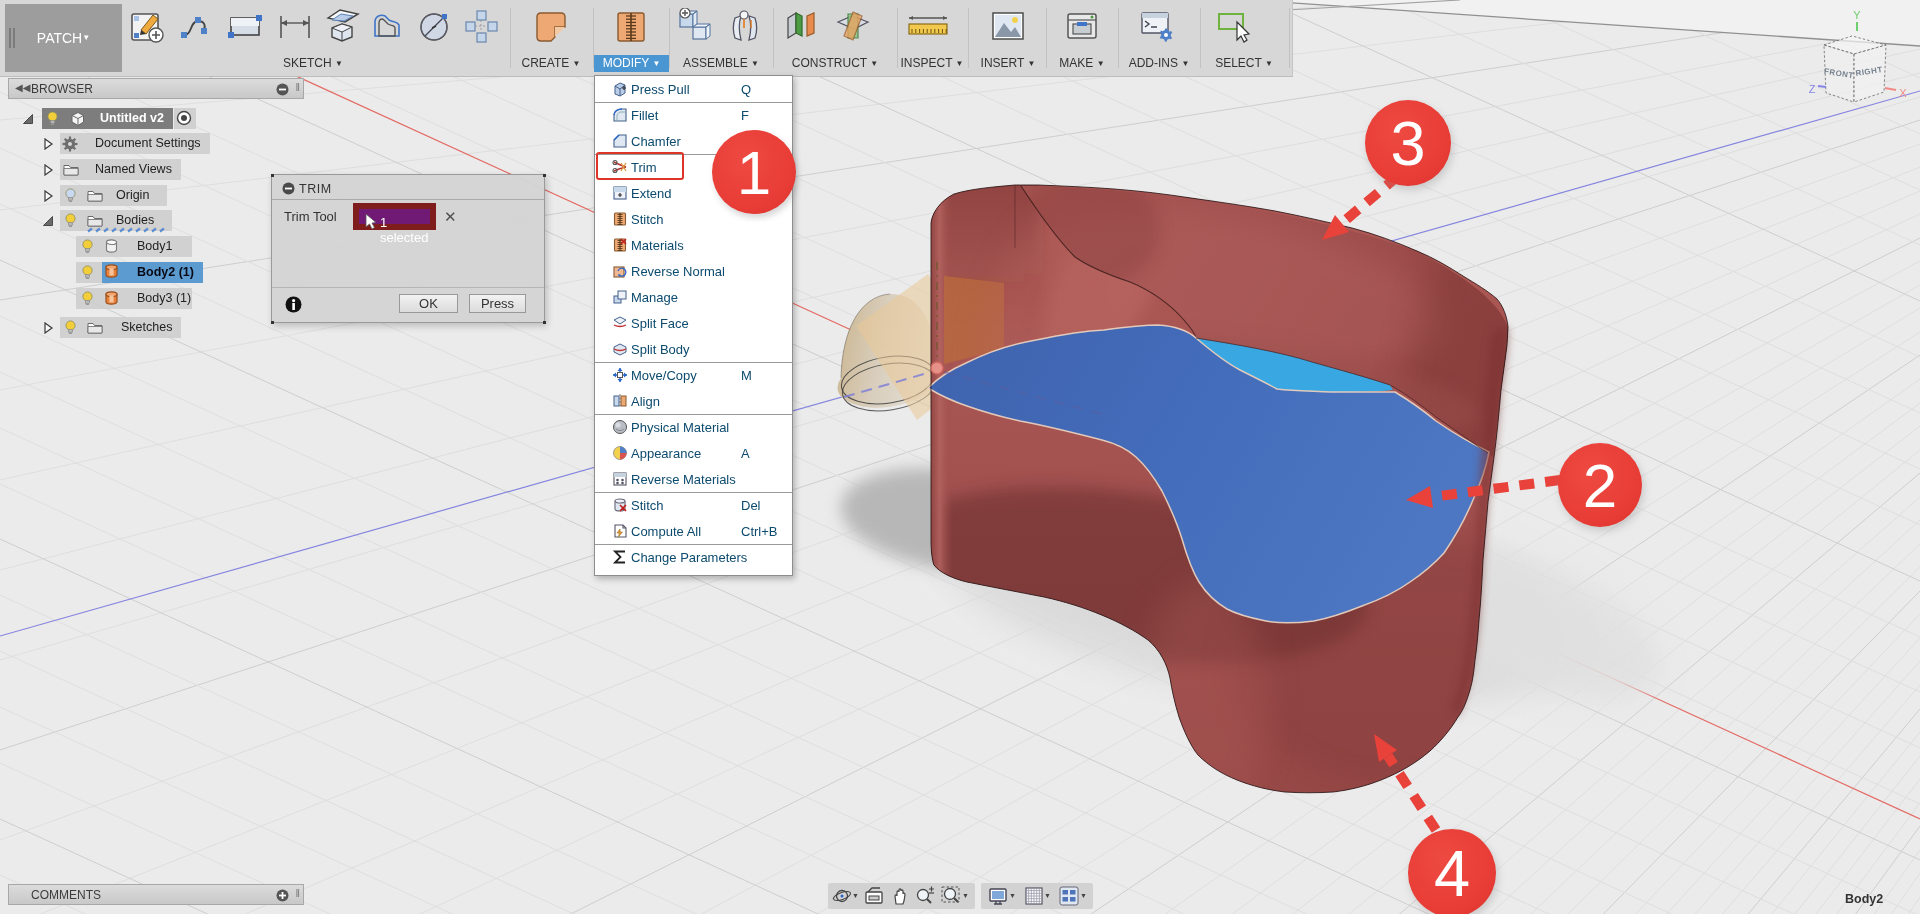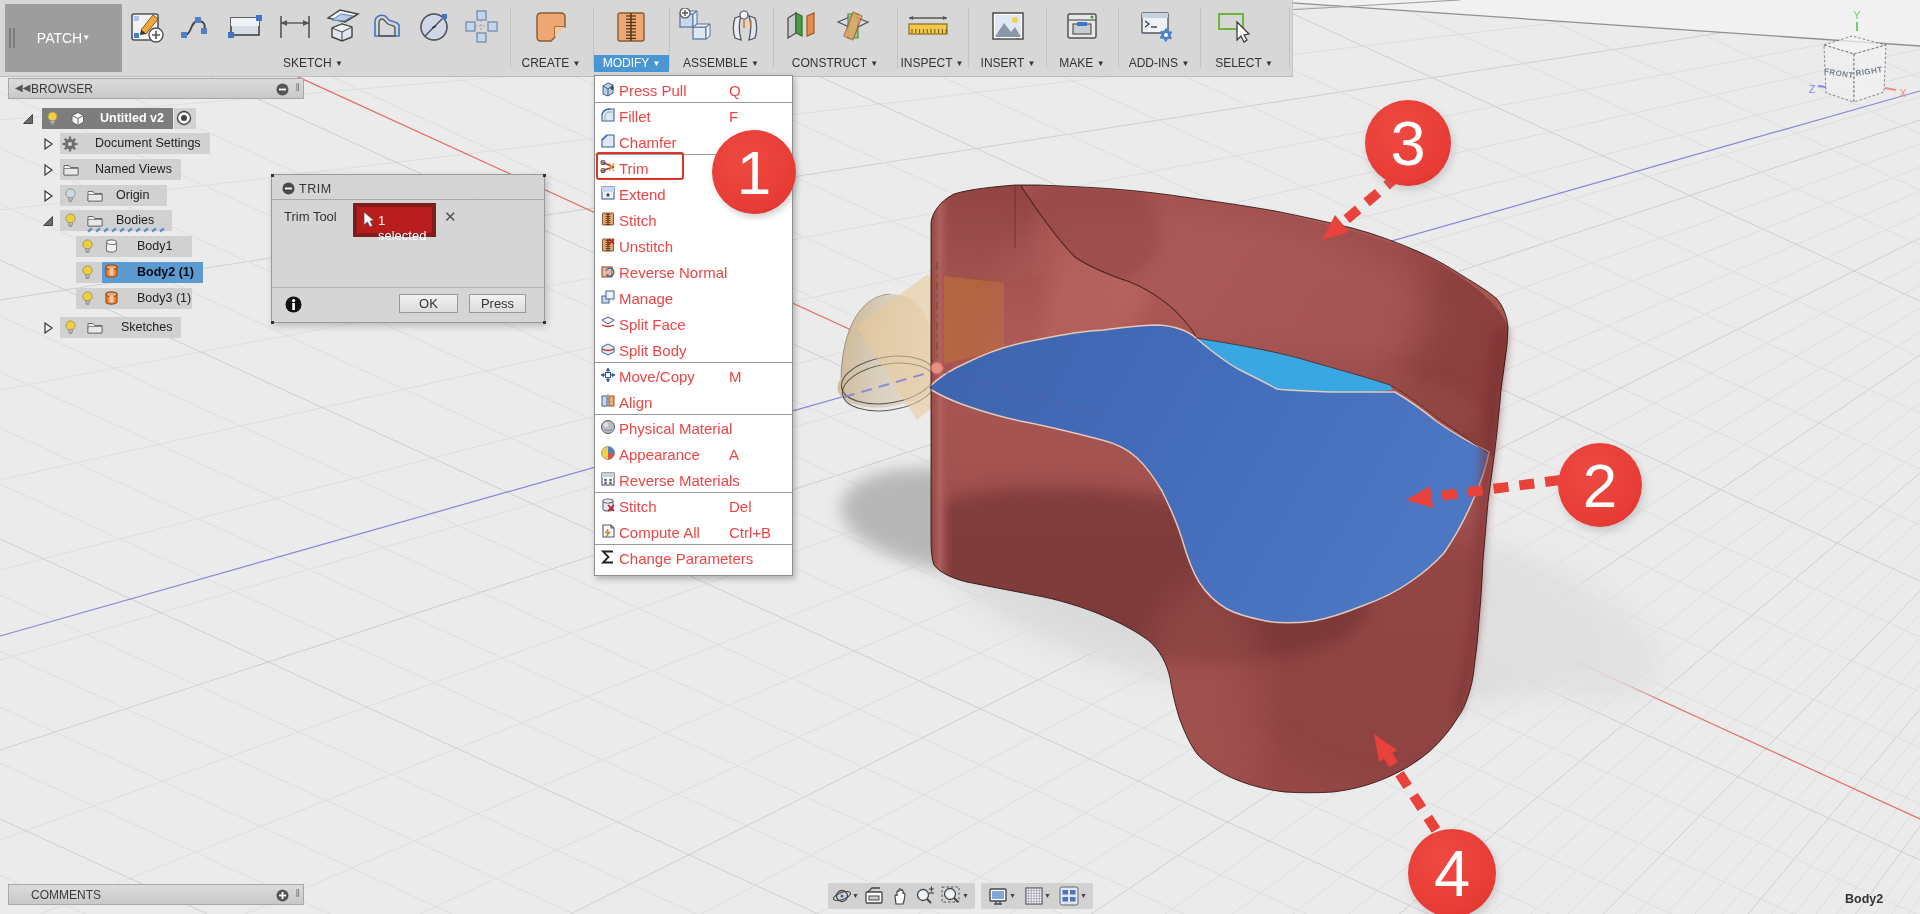--- a/index.html
+++ b/index.html
@@ -11,21 +11,21 @@
 border-bottom:1px solid #bdbdbd;border-right:1px solid #c5c5c5;z-index:10}
 #patch{position:absolute;left:5px;top:4px;width:117px;height:68px;background:#9d9d9d;
 color:#fff;font-size:14px;display:flex;align-items:center;justify-content:center}
 .tblabel{position:absolute;top:55px;height:17px;line-height:17px;font-size:12px;color:#333;
 text-align:center;transform:translateX(-50%);white-space:nowrap;padding:0 5px}
 .tbdiv{position:absolute;top:8px;height:60px;width:1px;background:#c2c2c2}
 .car{font-size:8px;position:relative;top:-1px}
 
 #menu{position:absolute;left:594px;top:75px;width:199px;height:501px;background:#fff;
 border:1px solid #8e8e8e;z-index:20;box-shadow:2px 3px 6px rgba(0,0,0,.25)}
-.mi{position:absolute;left:0;width:100%;height:26px;font-size:15px;color:#ef4444}
+.mi{position:absolute;left:12px;width:100%;height:26px;font-size:13px;color:#0c4a6e}
 .mi .txt{position:absolute;left:24px;top:6px}
 .mi .sc{position:absolute;left:134px;top:6px}
 .mi svg{position:absolute;left:5px;top:5px}
 .msep{position:absolute;left:0;width:100%;height:1px;background:#9a9a9a}
 
 .hdrbar{position:absolute;left:8px;width:296px;height:21px;background:linear-gradient(#dcdcdc,#c8c8c8);
 border:1px solid #a8a8a8;z-index:10;color:#3c3c3c;font-size:12px}
 .trow{position:absolute;height:21px;z-index:10}
 .trowbg{position:absolute;top:0;height:21px;background:rgba(205,205,205,0.85)}
 .tlab{position:absolute;top:3px;font-size:12.5px;color:#222;white-space:nowrap}
@@ -613,21 +613,21 @@
     </g>
   </svg>
 <div id="dlg">
 <svg width="13" height="13" style="position:absolute;left:10px;top:7px">
       <circle cx="6.5" cy="6.5" r="6" fill="#4a4a4a"></circle>
       <rect x="3" y="5.6" width="7" height="1.8" fill="#fff"></rect>
     </svg>
 <div style="position:absolute;left:27px;top:7px;font-size:12.5px;color:#333;letter-spacing:0.5px">TRIM</div>
 <div style="position:absolute;left:0;top:24px;width:100%;height:1px;background:#aaa"></div>
 <div style="position:absolute;left:12px;top:34px;font-size:13px;color:#333">Trim Tool</div>
-<div style="position:absolute;left:81px;top:28px;width:83px;height:34px;background:#b91c1c;border:4px solid #7f1d1d">
+<div style="position:absolute;left:81px;top:28px;width:83px;height:27px;background:#701a75;border:6px solid #7f1d1d">
       <svg width="14" height="17" style="position:absolute;left:5px;top:4px">
         <path d="M2,1 L2,14 L5.5,11 L8,16 L10.5,14.5 L8,10 L12,9.5 Z" fill="#fff" stroke="#555" stroke-width="0.8"></path>
       </svg>
       <span style="position:absolute;left:21px;top:6px;color:#fff;font-size:13px">1 selected</span>
     </div>
 <div style="position:absolute;left:172px;top:33px;color:#4f4f4f;font-size:15px">✕</div>
 <div style="position:absolute;left:0;top:112px;width:100%;height:1px;background:#b5b5b5"></div>
 <svg width="17" height="17" style="position:absolute;left:13px;top:121px">
       <circle cx="8.5" cy="8.5" r="8" fill="#111"></circle>
       <rect x="7.3" y="7" width="2.6" height="7" fill="#fff"></rect>
@@ -768,21 +768,21 @@
         <rect x="2.5" y="2" width="11" height="12" rx="1" fill="#eda873" stroke="#8a5a30" stroke-width="1.1"></rect>
         <line x1="8" y1="2" x2="8" y2="14" stroke="#5a3a1a" stroke-width="1.2"></line>
         <line x1="5.5" y1="3.5" x2="10.5" y2="3.5" stroke="#5a3a1a" stroke-width="0.9"></line>
         <line x1="5.5" y1="5.5" x2="10.5" y2="5.5" stroke="#5a3a1a" stroke-width="0.9"></line>
         <line x1="5.5" y1="7.5" x2="10.5" y2="7.5" stroke="#5a3a1a" stroke-width="0.9"></line>
         <line x1="5.5" y1="9.5" x2="10.5" y2="9.5" stroke="#5a3a1a" stroke-width="0.9"></line>
         <line x1="5.5" y1="11.5" x2="10.5" y2="11.5" stroke="#5a3a1a" stroke-width="0.9"></line>
         <line x1="5.5" y1="13.5" x2="10.5" y2="13.5" stroke="#5a3a1a" stroke-width="0.9"></line>
         <path d="M9,2 l5,5 m0,-5 l-5,5" stroke="#c02020" stroke-width="1.6"></path>
       </svg>
-      <span class="txt">Unstitch</span>
+      <span class="txt">Materials</span>
     </div>
 <div class="mi" style="top:182px">
       <svg width="16" height="16" viewBox="0 0 16 16">
         <rect x="2" y="4" width="10" height="10" fill="#f0b893" stroke="#8a5a30" stroke-width="1.1"></rect>
         <path d="M6,8 a4,4 0 1 1 1,4" fill="none" stroke="#2a66c9" stroke-width="1.3"></path>
         <path d="M7,14 l2,-2 l-3,-1 Z" fill="#2a66c9"></path>
       </svg>
       <span class="txt">Reverse Normal</span>
     </div>
 <div class="mi" style="top:208px">

